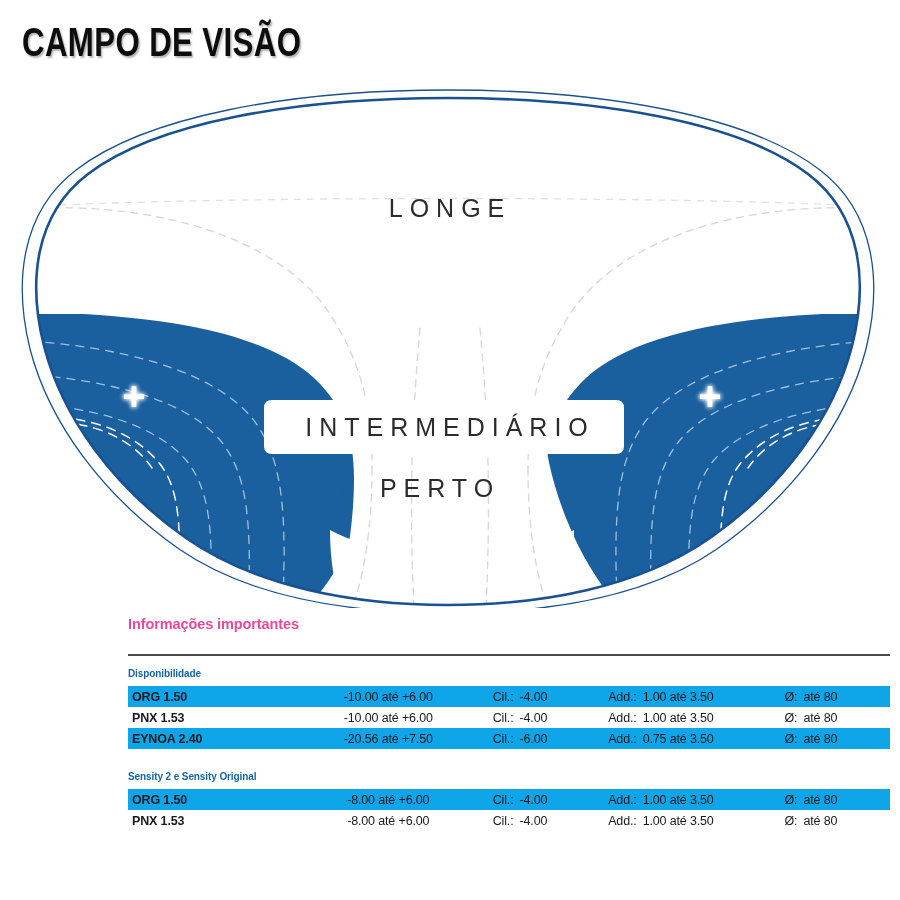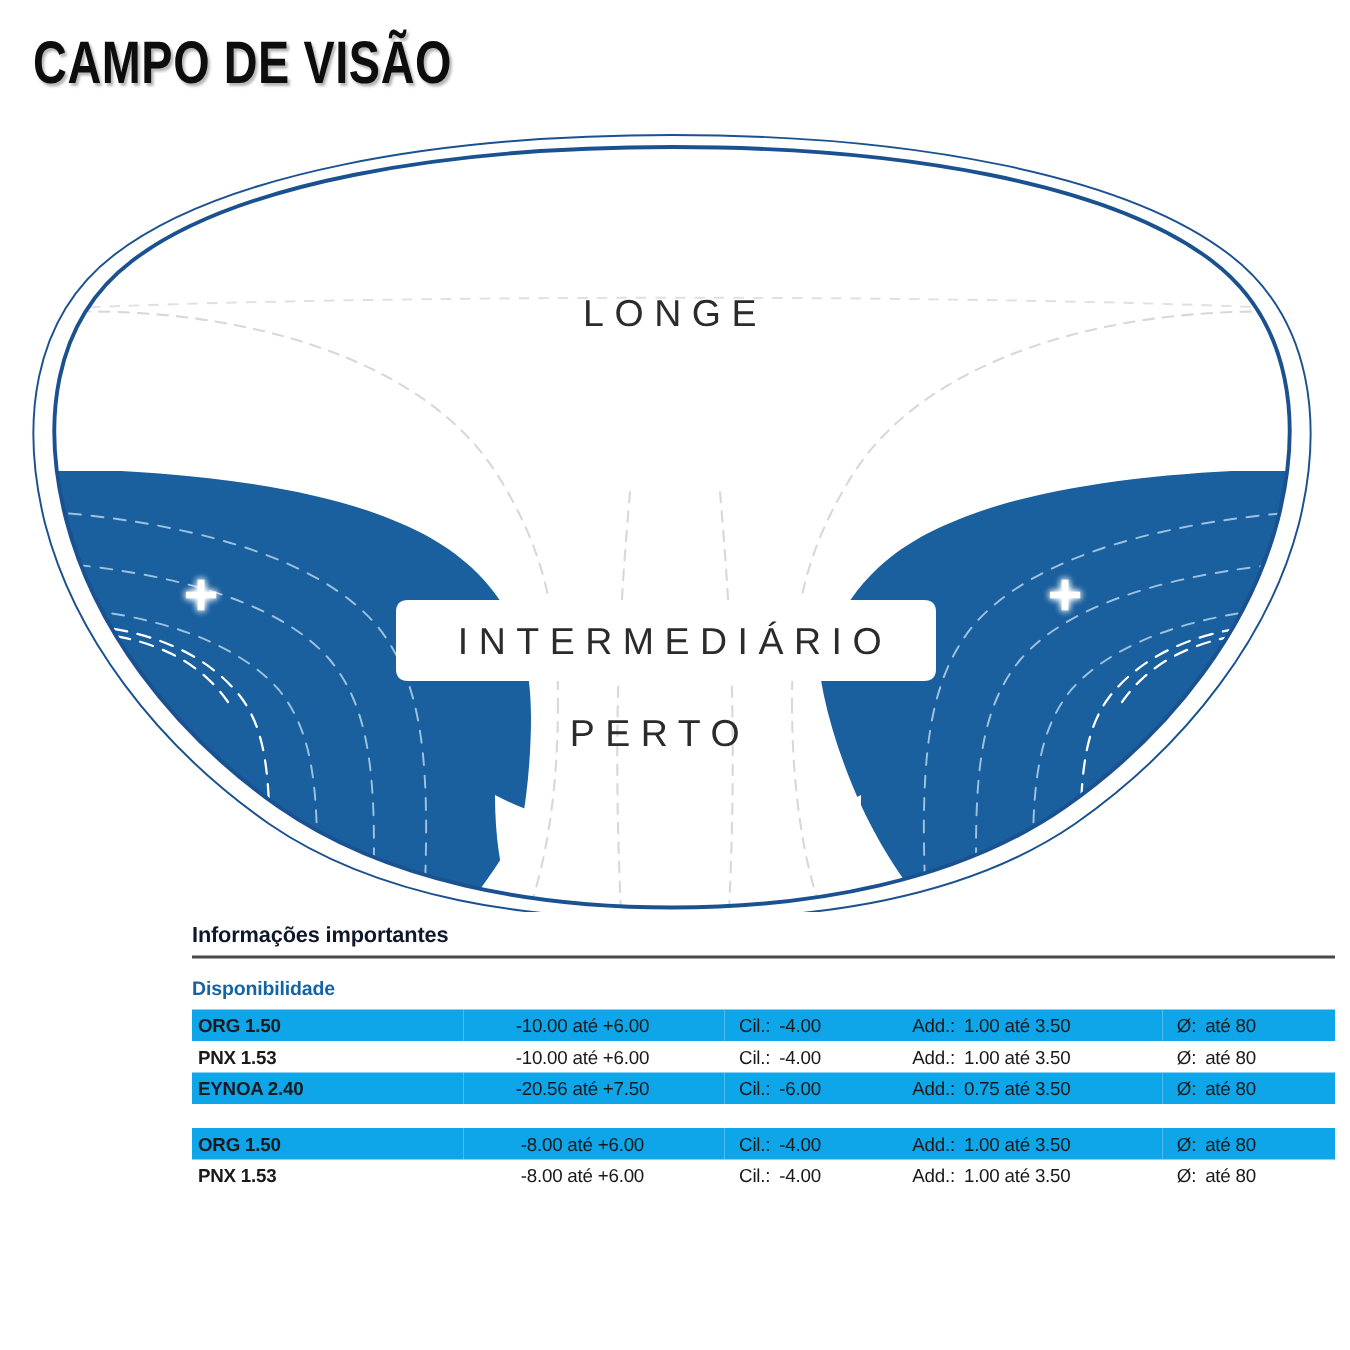--- a/index.html
+++ b/index.html
@@ -44,32 +44,32 @@
 
   
   #info-block{
     position:absolute;
     left:128px; top:616px;
     width:762px;
   }
   #info-heading{
     font-size:14.5px;
     font-weight:700;
-    color:#0f172a;
+    color:#ec4899;
     letter-spacing:-0.1px;
-    padding-bottom:5px;
+    padding-bottom:22px;
   }
   #info-rule{
     height:2px;
     background:#4a4a4a;
     width:762px;
     margin-bottom:12px;
   }
   .section-heading{
-    font-size:13px;
+    font-size:10px;
     font-weight:700;
     color:#1464a5;
     letter-spacing:-0.1px;
     margin:6px 0 7px 0;
   }
   .spec-table{
     width:762px;
     border-collapse:collapse;
     table-layout:fixed;
   }
@@ -298,20 +298,21 @@
         <td class="c-gap"></td>
         <td class="c-cil"><span class="lbl">Cil.:</span><span class="val">-6.00</span></td>
         <td class="c-add"><span class="lbl">Add.:</span><span class="val">0.75 até 3.50</span></td>
         <td class="c-dia"><span class="lbl">Ø:</span><span class="val">até 80</span></td>
       </tr>
     </tbody>
   </table>
 
   <div class="sec-gap"></div>
 
+  <div class="section-heading">Sensity 2 e Sensity Original</div>
   <table class="spec-table">
     <tbody>
       <tr class="band">
         <td class="c-name">ORG 1.50</td>
         <td class="c-esf">-8.00 até +6.00</td>
         <td class="c-gap"></td>
         <td class="c-cil"><span class="lbl">Cil.:</span><span class="val">-4.00</span></td>
         <td class="c-add"><span class="lbl">Add.:</span><span class="val">1.00 até 3.50</span></td>
         <td class="c-dia"><span class="lbl">Ø:</span><span class="val">até 80</span></td>
       </tr>

